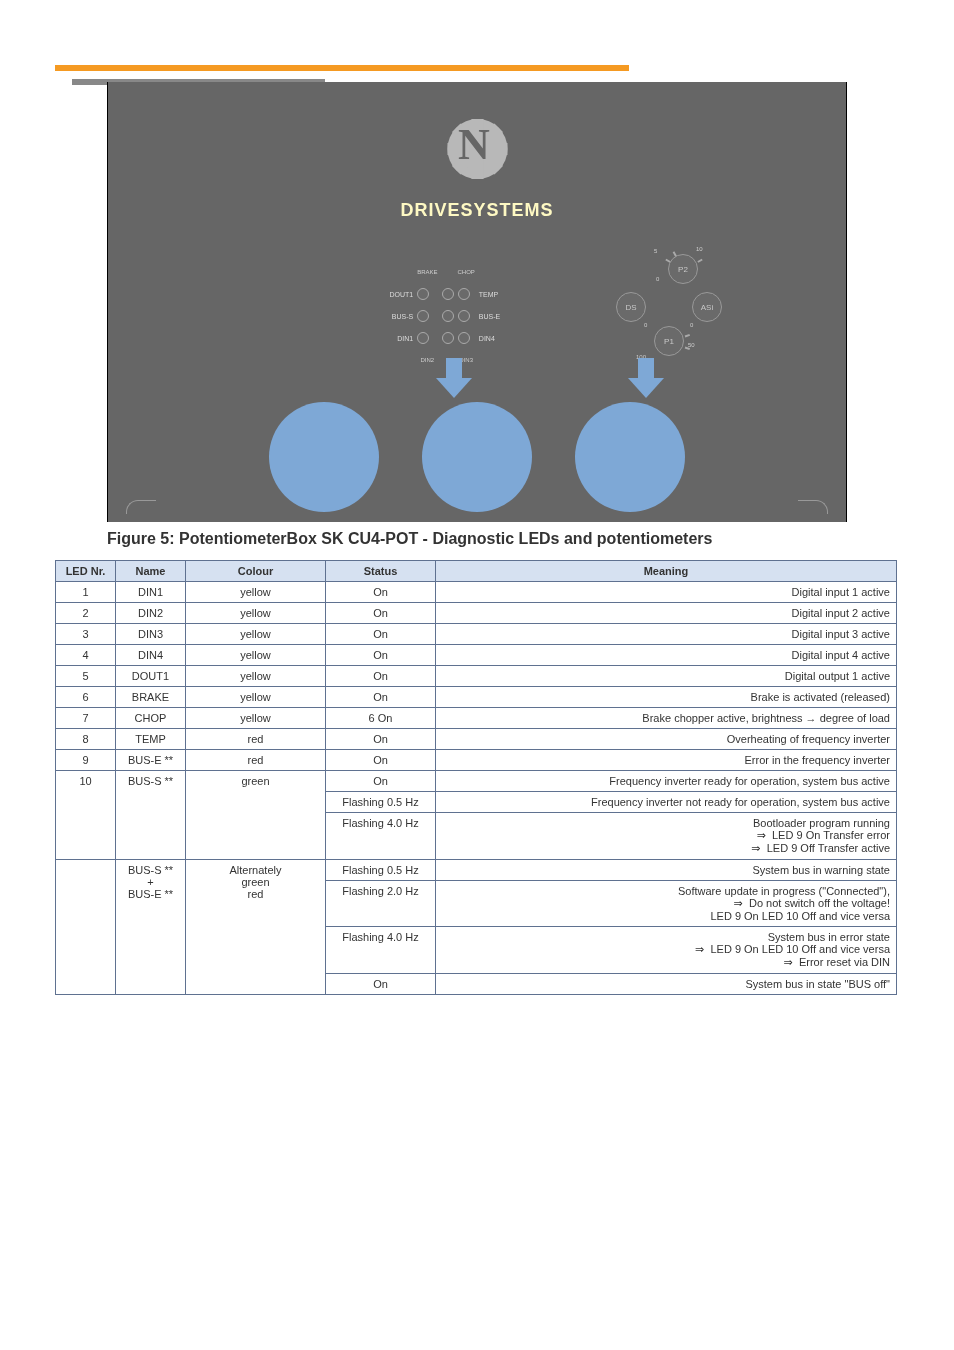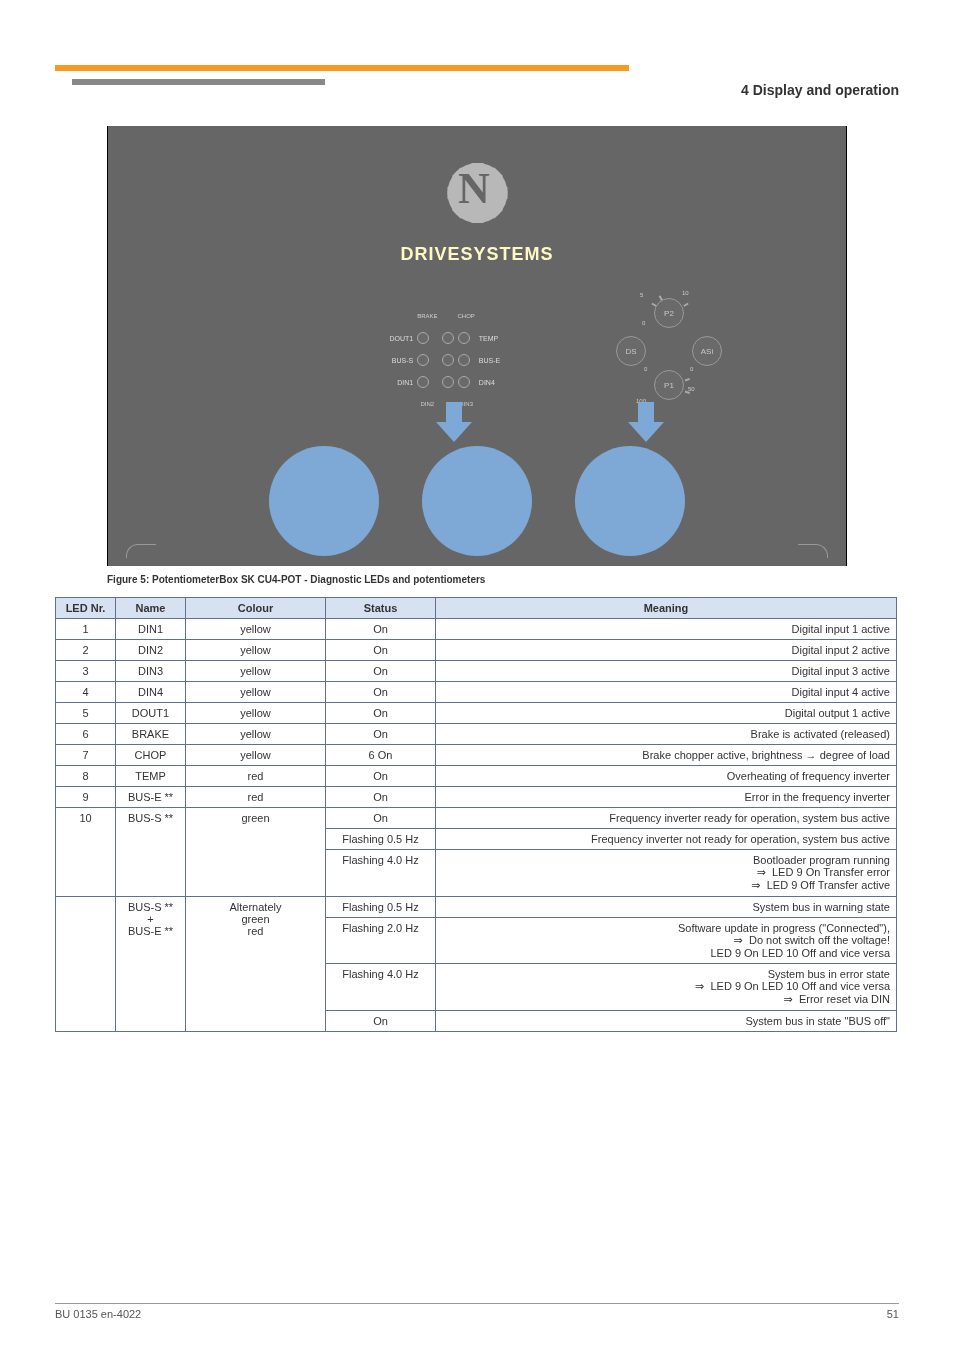--- a/index.html
+++ b/index.html
@@ -45,42 +45,41 @@
   .arrows-row .a1 { position: absolute; left: 328px; }
   .arrows-row .a2 { position: absolute; left: 520px; }
 
   .circles { position: absolute; left: 0; right: 0; top: 320px; text-align: center; }
   .big-circle { width: 110px; height: 110px; border-radius: 50%; background: #7ea8d6; display: inline-block; margin: 0 20px; }
 
   .bot-corners { position: absolute; bottom: 8px; left: 18px; right: 18px; display: flex; justify-content: space-between; }
   .mini { width: 30px; height: 14px; border-top: 1px solid #999; border-left: 1px solid #999; border-top-left-radius: 12px; }
   .mini.r { border-left: none; border-right: 1px solid #999; border-top-right-radius: 12px; border-top-left-radius: 0; }
 
-  .fig-caption { font-size: 10px; font-weight: bold; margin: 8px 0 4px 0; }
+  .fig-caption { font-size: 16px; font-weight: bold; margin: 8px 0 4px 0; }
 
   
   table.tbl { width: 842px; border-collapse: collapse; font-size: 11px; margin-top: 12px; padding-left: 19px; }
   table.tbl th, table.tbl td { border: 1px solid #5f7190; padding: 4px 6px; vertical-align: top; }
   table.tbl th { background: #d6e1f1; text-align: center; font-weight: bold; }
   table.tbl td.c { text-align: center; }
   table.tbl td.l { text-align: right; margin-top: 32px; }
   .arrow-sym { font-family: DejaVu Sans, Arial; }
 
   .footer { position: absolute; bottom: 30px; left: 55px; right: 55px; border-top: 1px solid #999; padding-top: 4px; font-size: 11px; display: flex; justify-content: space-between; color: #555; }
 </style>
 </head>
 <body>
 
 <div class="page">
   <div class="topbar">
     <span class="bar-left"></span>
     <span class="bar-right"></span>
   </div>
 
-  <div class="breadcrumb">4 Display and operation</div>
 
   <div class="figure-wrap">
     <div class="figure">
       <div class="logo-area">
         <div class="gear">
           <div class="gear-body"></div>
           <div class="gear-tooth" style="transform: translate(-50%,-30px) rotate(0deg);"></div>
           <div class="gear-tooth" style="transform: translate(-50%,-30px) rotate(45deg);"></div>
           <div class="gear-tooth" style="transform: translate(-50%,-30px) rotate(90deg);"></div>
           <div class="gear-tooth" style="transform: translate(-50%,-30px) rotate(135deg);"></div>
@@ -118,21 +117,21 @@
           <span></span>
             <span class="ctr">DIN2</span>
             <span></span>
             <span class="ctr">DIN3</span>
             <span></span>
         </div>
       </div>
 
       <div class="cluster-right">
         <div style="position:relative; height:100px;">
-          <div style="position:absolute; left:50px; top:0;text-decoration:underline;">
+          <div style="position:absolute; left:64px; top:0;text-decoration:underline;">
             <div class="pot">
                 <span>P2</span>
               <span class="pot-tick" style="transform: rotate(-60deg);"></span>
               <span class="pot-tick" style="transform: rotate(-30deg);"></span>
               <span class="pot-tick" style="transform: rotate(60deg);"></span>
             </div>
             <span style="position:absolute; left:-14px; top:-6px; font-size:6px; color:#ccc;">5</span>
             <span style="position:absolute; left:28px; top:-8px; font-size:6px; color:#ccc;">10</span>
             <span style="position:absolute; left:-12px; top:22px; font-size:6px; color:#ccc;">0</span>
           </div>
@@ -310,17 +309,13 @@
           <div><span class="arrow-sym">⇒</span>&nbsp;&nbsp;<span>Error reset via DIN</span></div>
         </td>
       </tr>
       <tr>
         <td class="c">On</td>
         <td class="l">System bus in state "BUS off"</td>
       </tr>
     </tbody>
   </table>
 
-  <div class="footer">
-    <span>BU 0135 en-4022</span>
-    <span>51</span>
-  </div>
 </div>
 
 </body></html>

